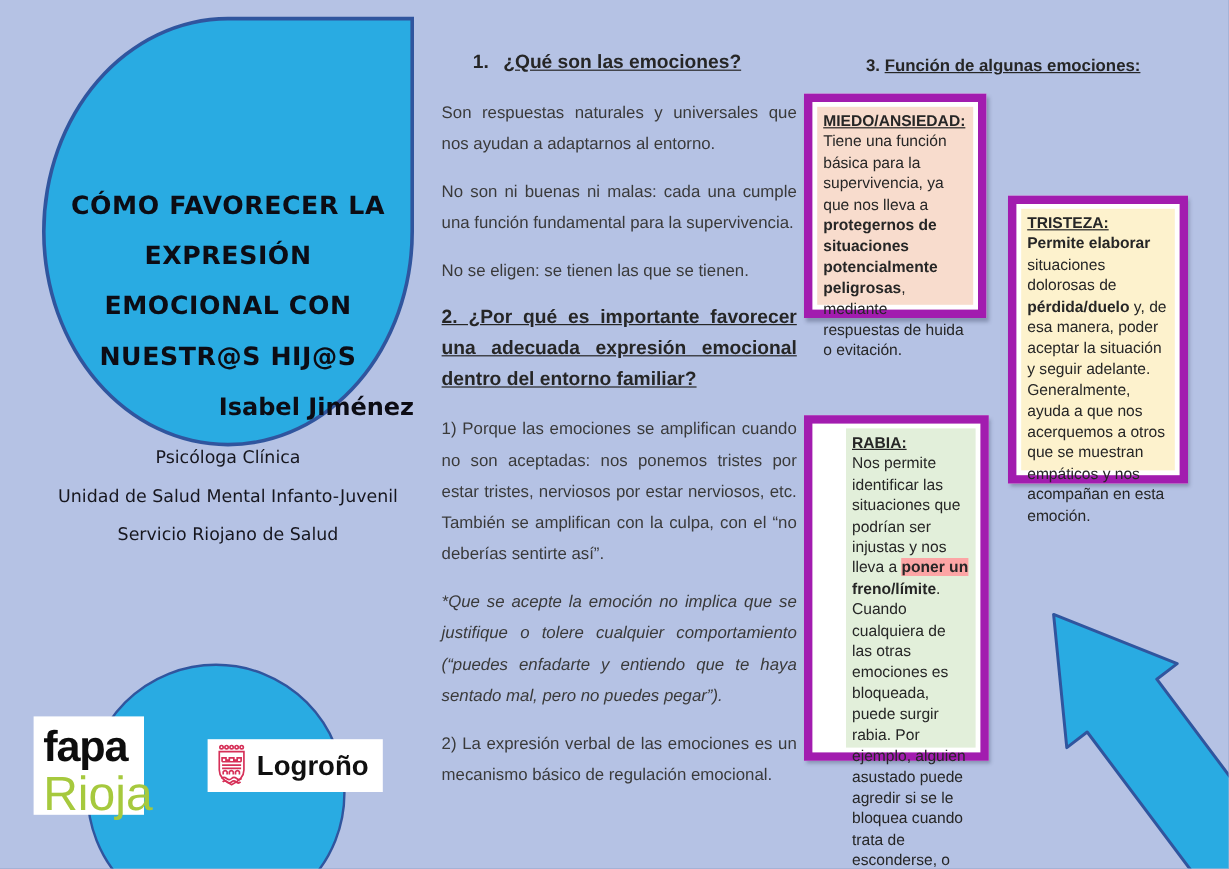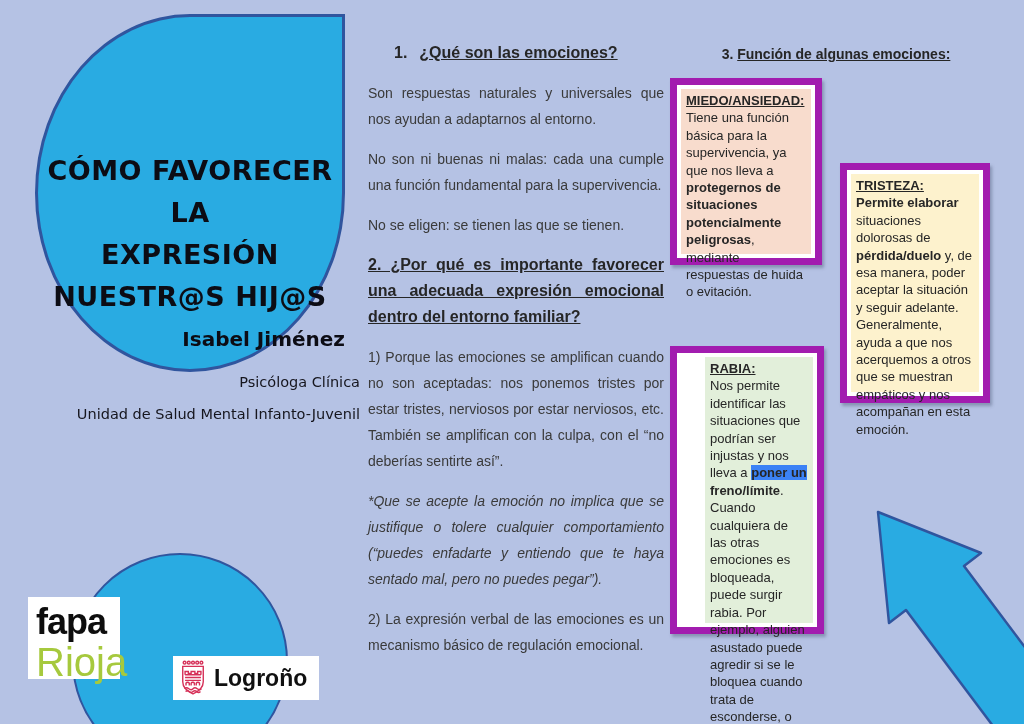--- a/index.html
+++ b/index.html
@@ -5,35 +5,35 @@
   html,body{margin:0;padding:0;background:#8e9bbf;}
   .page{position:relative;width:1024px;height:724px;background:#b5c2e4;overflow:hidden;
         font-family:"Liberation Sans",sans-serif;}
 
   
   .teardrop{position:absolute;left:35px;top:14px;width:304px;height:352px;
             background:#29abe2;border:3px solid #30559e;border-radius:50% 0 50% 50%;}
   .bottom-circle{position:absolute;left:72px;top:553px;width:212px;height:212px;
             background:#29abe2;border:2px solid #30559e;border-radius:50%;}
   .cover-title{position:absolute;left:35px;top:150px;width:310px;text-align:center;
-            font-family:"DejaVu Sans",sans-serif;font-weight:600;font-size:27px;
+            font-family:"DejaVu Sans",sans-serif;font-weight:600;font-size:21px;
             line-height:42px;letter-spacing:.5px;color:#0c0c14;}
   .cover-title span{display:block;}
   .cover-author{position:absolute;left:35px;top:327px;width:310px;text-align:right;
             font-family:"DejaVu Sans",sans-serif;font-weight:600;font-size:20px;color:#0c0c14;}
   .cover-credentials{position:absolute;left:20px;top:366px;width:340px;text-align:center;
             font-family:"DejaVu Sans",sans-serif;font-size:14.5px;line-height:32px;color:#16161e;}
-  .cover-credentials div{display:block;text-align:right;}
+  .cover-credentials div{display:block;}
 
   .fapa{position:absolute;left:28px;top:597px;width:92px;height:82px;background:#fff;
         box-sizing:border-box;padding:4px 0 0 8px;}
   .fapa .l1{font-size:36px;font-weight:bold;letter-spacing:-1px;line-height:42px;color:#0d0d0d;}
   .fapa .l2{font-size:40px;line-height:38px;color:#a6c93d;}
 
-  .logrono{position:absolute;left:173px;top:656px;width:146px;height:44px;background:#fff;
+  .logrono{position:absolute;left:173px;top:616px;width:146px;height:44px;background:#fff;
         box-sizing:border-box;display:flex;align-items:center;gap:7px;padding:2px 6px;}
   .logrono .name{font-size:23px;font-weight:600;color:#101010;}
 
   
   .col-mid{position:absolute;left:368px;top:40px;width:296px;color:#3a3a3a;}
   .col-mid p{margin:0 0 14px 0;font-size:14px;line-height:26px;text-align:justify;}
   .col-mid p.h{font-weight:bold;font-size:16px;color:#262626;}
   .h1line{text-align:left !important;padding-left:26px;}
   .num{margin-right:12px;}
   .u{text-decoration:underline;}
@@ -47,43 +47,45 @@
   .ebox .inner{height:100%;box-sizing:border-box;padding:3px 5px;
         font-size:13px;line-height:17.4px;color:#262626;text-align:left;}
   .miedo{left:670px;top:78px;width:152px;height:187px;}
   .miedo .inner{background:#f8dccd;}
   .tristeza{left:840px;top:163px;width:150px;height:240px;}
   .tristeza .inner{background:#fdf2cd;}
   .rabia{left:670px;top:346px;width:154px;height:288px;padding-left:28px;}
   .rabia .inner{background:#e2efda;}
   .btitle{font-weight:bold;text-decoration:underline;}
   .b{font-weight:bold;}
-  .hl{background:#3b82f6;}
+  .hl{background:#fca5a5;}
 
   .arrow-svg{position:absolute;left:840px;top:470px;width:184px;height:254px;}
 </style>
 </head>
 <body>
 
 <div class="page">
 
   <div class="teardrop"></div>
   <div class="bottom-circle"></div>
 
   <div class="cover-title">
     <span>CÓMO FAVORECER LA</span>
     <span>EXPRESIÓN</span>
+    <span>EMOCIONAL CON</span>
     <span>NUESTR@S HIJ@S</span>
   </div>
 
   <div class="cover-author">Isabel Jiménez</div>
 
   <div class="cover-credentials">
     <div>Psicóloga Clínica</div>
     <div>Unidad de Salud Mental Infanto-Juvenil</div>
+    <div>Servicio Riojano de Salud</div>
   </div>
 
   <div class="fapa">
     <div class="l1">fapa</div>
     <div class="l2">Rioja</div>
   </div>
 
   <div class="logrono">
     <svg width="28" height="37" viewBox="0 0 60 78">
       <g fill="none" stroke="#d63058" stroke-width="3">

